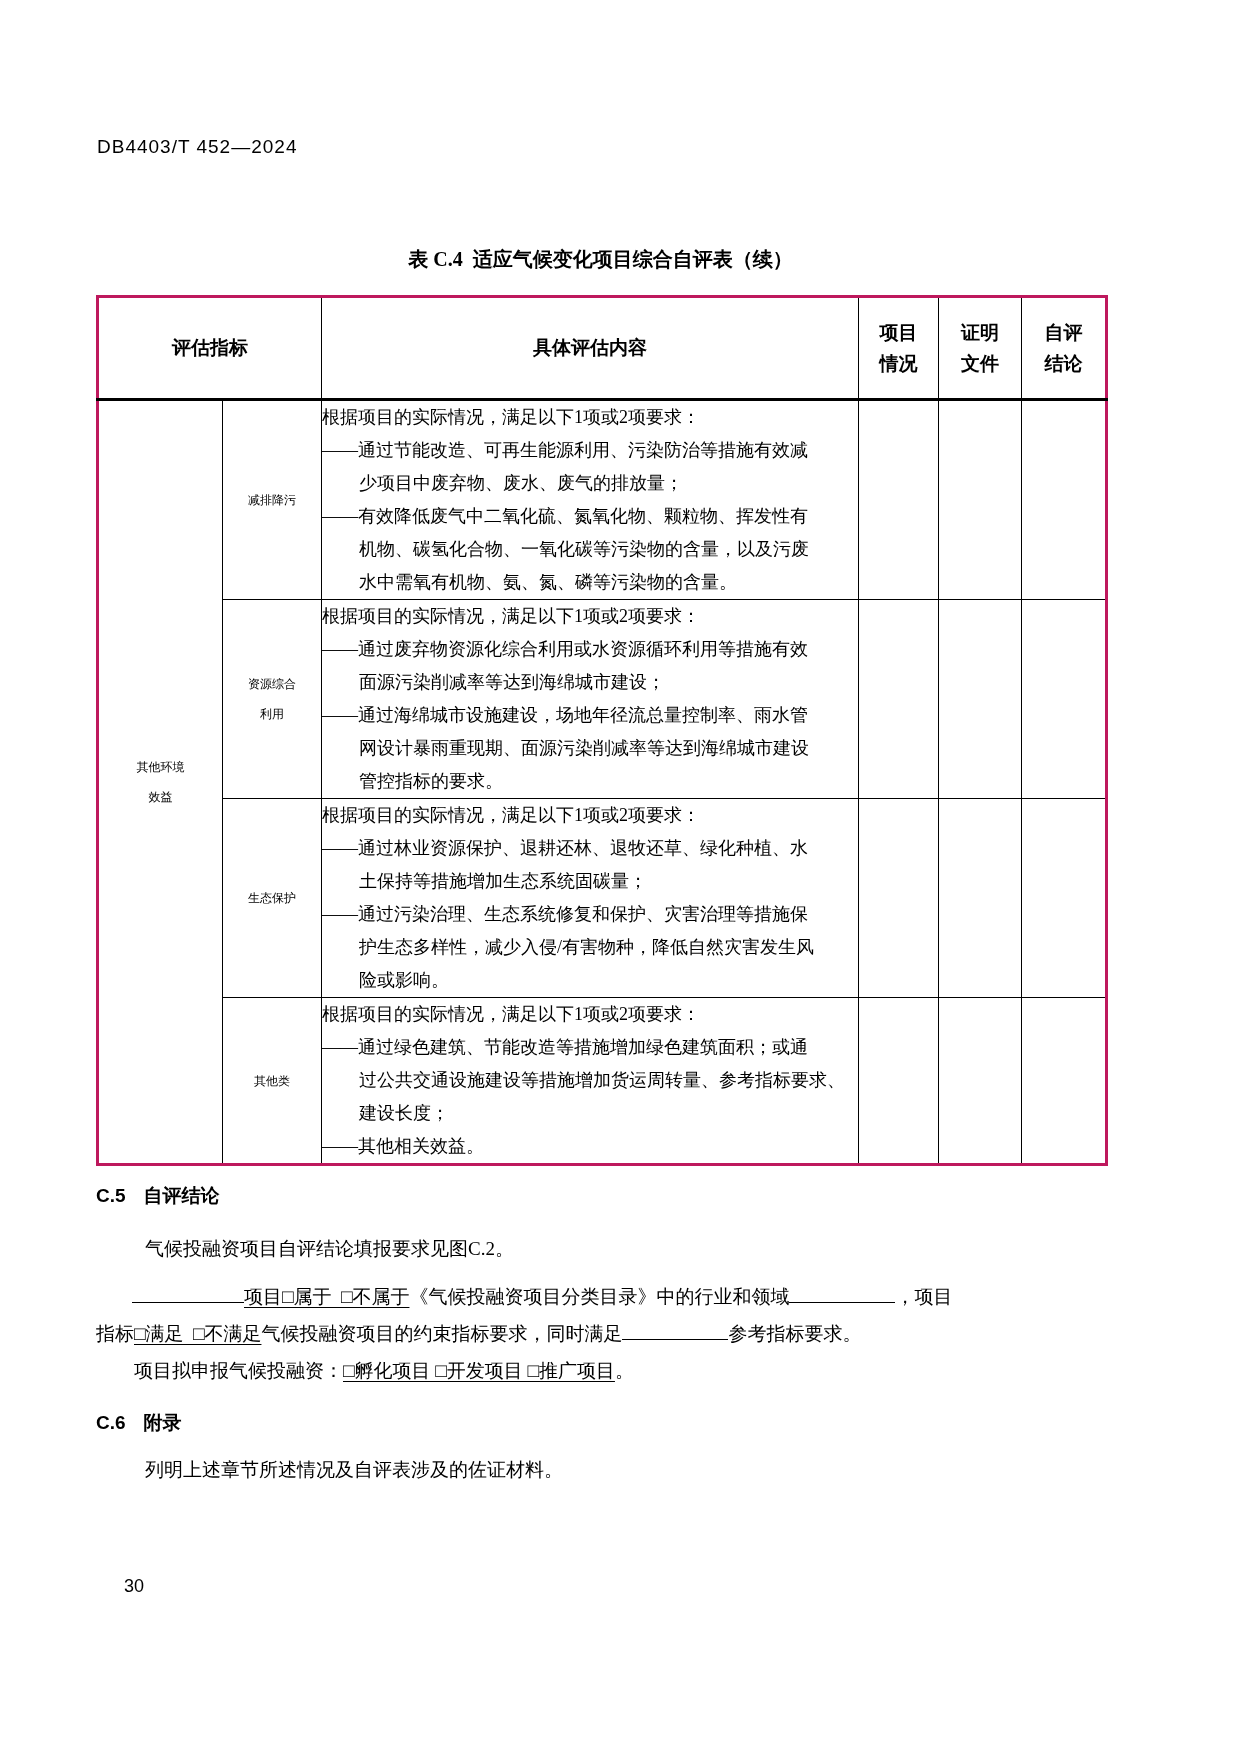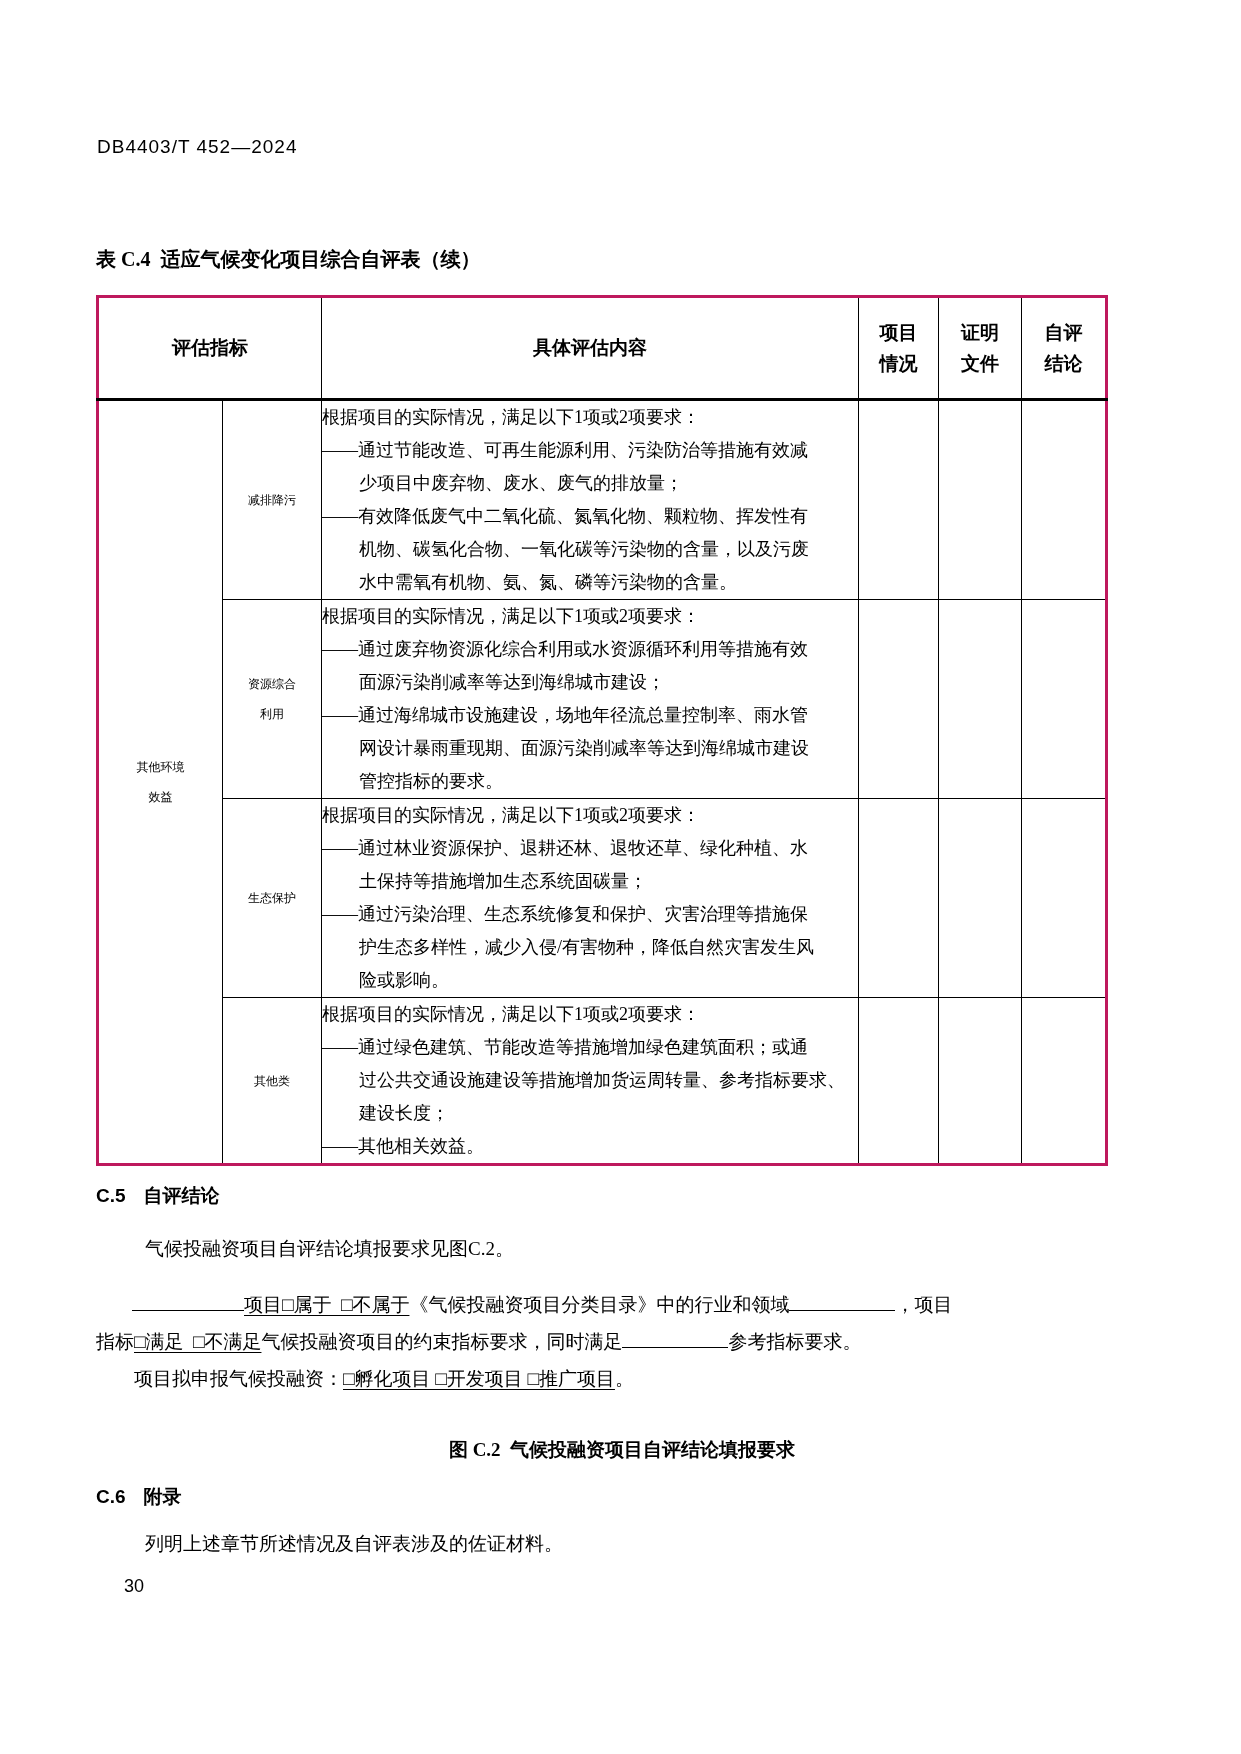--- a/index.html
+++ b/index.html
@@ -6,42 +6,42 @@
   .page {
     position:relative; width:1237px; height:1754px; background:#ffffff;
     font-family:"Liberation Serif", serif; color:#000; overflow:hidden;
   }
   .doc-code {
     position:absolute; left:97px; top:136px;
     font-family:"Liberation Sans", sans-serif; font-size:19px; letter-spacing:1px;
   }
   .table-title {
     position:absolute; left:96px; top:246px; width:1009px;
-    text-align:left; font-weight:bold; font-size:20px; white-space:pre;
+    text-align:center; font-weight:bold; font-size:20px; white-space:pre;
   }
   table.eval {
     position:absolute; left:96px; top:295px; width:1009px;
     border-collapse:collapse; table-layout:fixed;
     border:3px solid #be185d;
   }
   table.eval td { border:1px solid #000; padding:0; vertical-align:middle; }
   table.eval tr.hdr td { border-bottom:3px solid #000; height:100px; font-weight:bold; font-size:19px; text-align:center; }
   .hwrap { width:44px; margin:0 auto; line-height:31px; text-align:center; }
   .label-cell { text-align:center; font-size:12px; }
   .label-line { line-height:30px; text-align:center; }
   .content-cell { vertical-align:top; padding:1px 0 0 13px; font-size:18px; }
   .cline { line-height:33px; white-space:nowrap; }
   .cline.cont { padding-left:37px; }
   .r1 { height:199px; } .r2 { height:198px; } .r3 { height:194px; } .r4 { height:166px; }
 
   .below { position:absolute; left:96px; top:1183px; width:1052px; font-size:19px; }
   .sec-head { font-family:"Liberation Sans", sans-serif; font-weight:bold; font-size:19px; white-space:pre; }
   .sec-num { display:inline-block; margin-right:18px; }
   .intro { margin-top:27px; padding-left:49px; }
-  .form-block { margin-top:24px; line-height:37px; }
+  .form-block { margin-top:16px; line-height:37px; }
   .fline1 { padding-left:36px; }
   .fline3 { padding-left:38px; }
   .u { text-decoration:underline; text-underline-offset:4px; white-space:pre; }
   .blank { display:inline-block; border-bottom:1px solid #000; height:21px; vertical-align:baseline; }
   .b1 { width:112px; } .b2 { width:106px; } .b3 { width:106px; }
   .fig-caption { margin-top:40px; text-align:center; font-weight:bold; font-size:19px; white-space:pre; }
   .c6-head { margin-top:21px; }
   .c6-body { margin-top:21px; padding-left:49px; }
   .page-num { position:absolute; left:124px; top:1576px; font-family:"Liberation Sans", sans-serif; font-size:18px; }
 </style>
@@ -170,21 +170,20 @@
     <div class="sec-head"><span class="sec-num">C.5</span><span>自评结论</span></div>
 
     <div class="intro">气候投融资项目自评结论填报要求见图C.2。</div>
 
     <div class="form-block">
       <div class="fline1"><span class="blank b1 u"></span><span class="u">项目□属于  □不属于</span><span>《气候投融资项目分类目录》中的行业和领域</span><span class="blank b2"></span><span>，项目</span></div>
       <div class="fline2"><span>指标</span><span class="u">□满足  □不满足</span><span>气候投融资项目的约束指标要求，同时满足</span><span class="blank b3"></span><span>参考指标要求。</span></div>
       <div class="fline3"><span>项目拟申报气候投融资：</span><span class="u">□孵化项目 □开发项目 □推广项目</span><span>。</span></div>
     </div>
 
-    <div class="fig-caption">图 C.2  气候投融资项目自评结论填报要求</div>
 
     <div class="sec-head c6-head"><span class="sec-num">C.6</span><span>附录</span></div>
 
     <div class="c6-body">列明上述章节所述情况及自评表涉及的佐证材料。</div>
 
   </div>
 
   <div class="page-num">30</div>
 
 </div>

